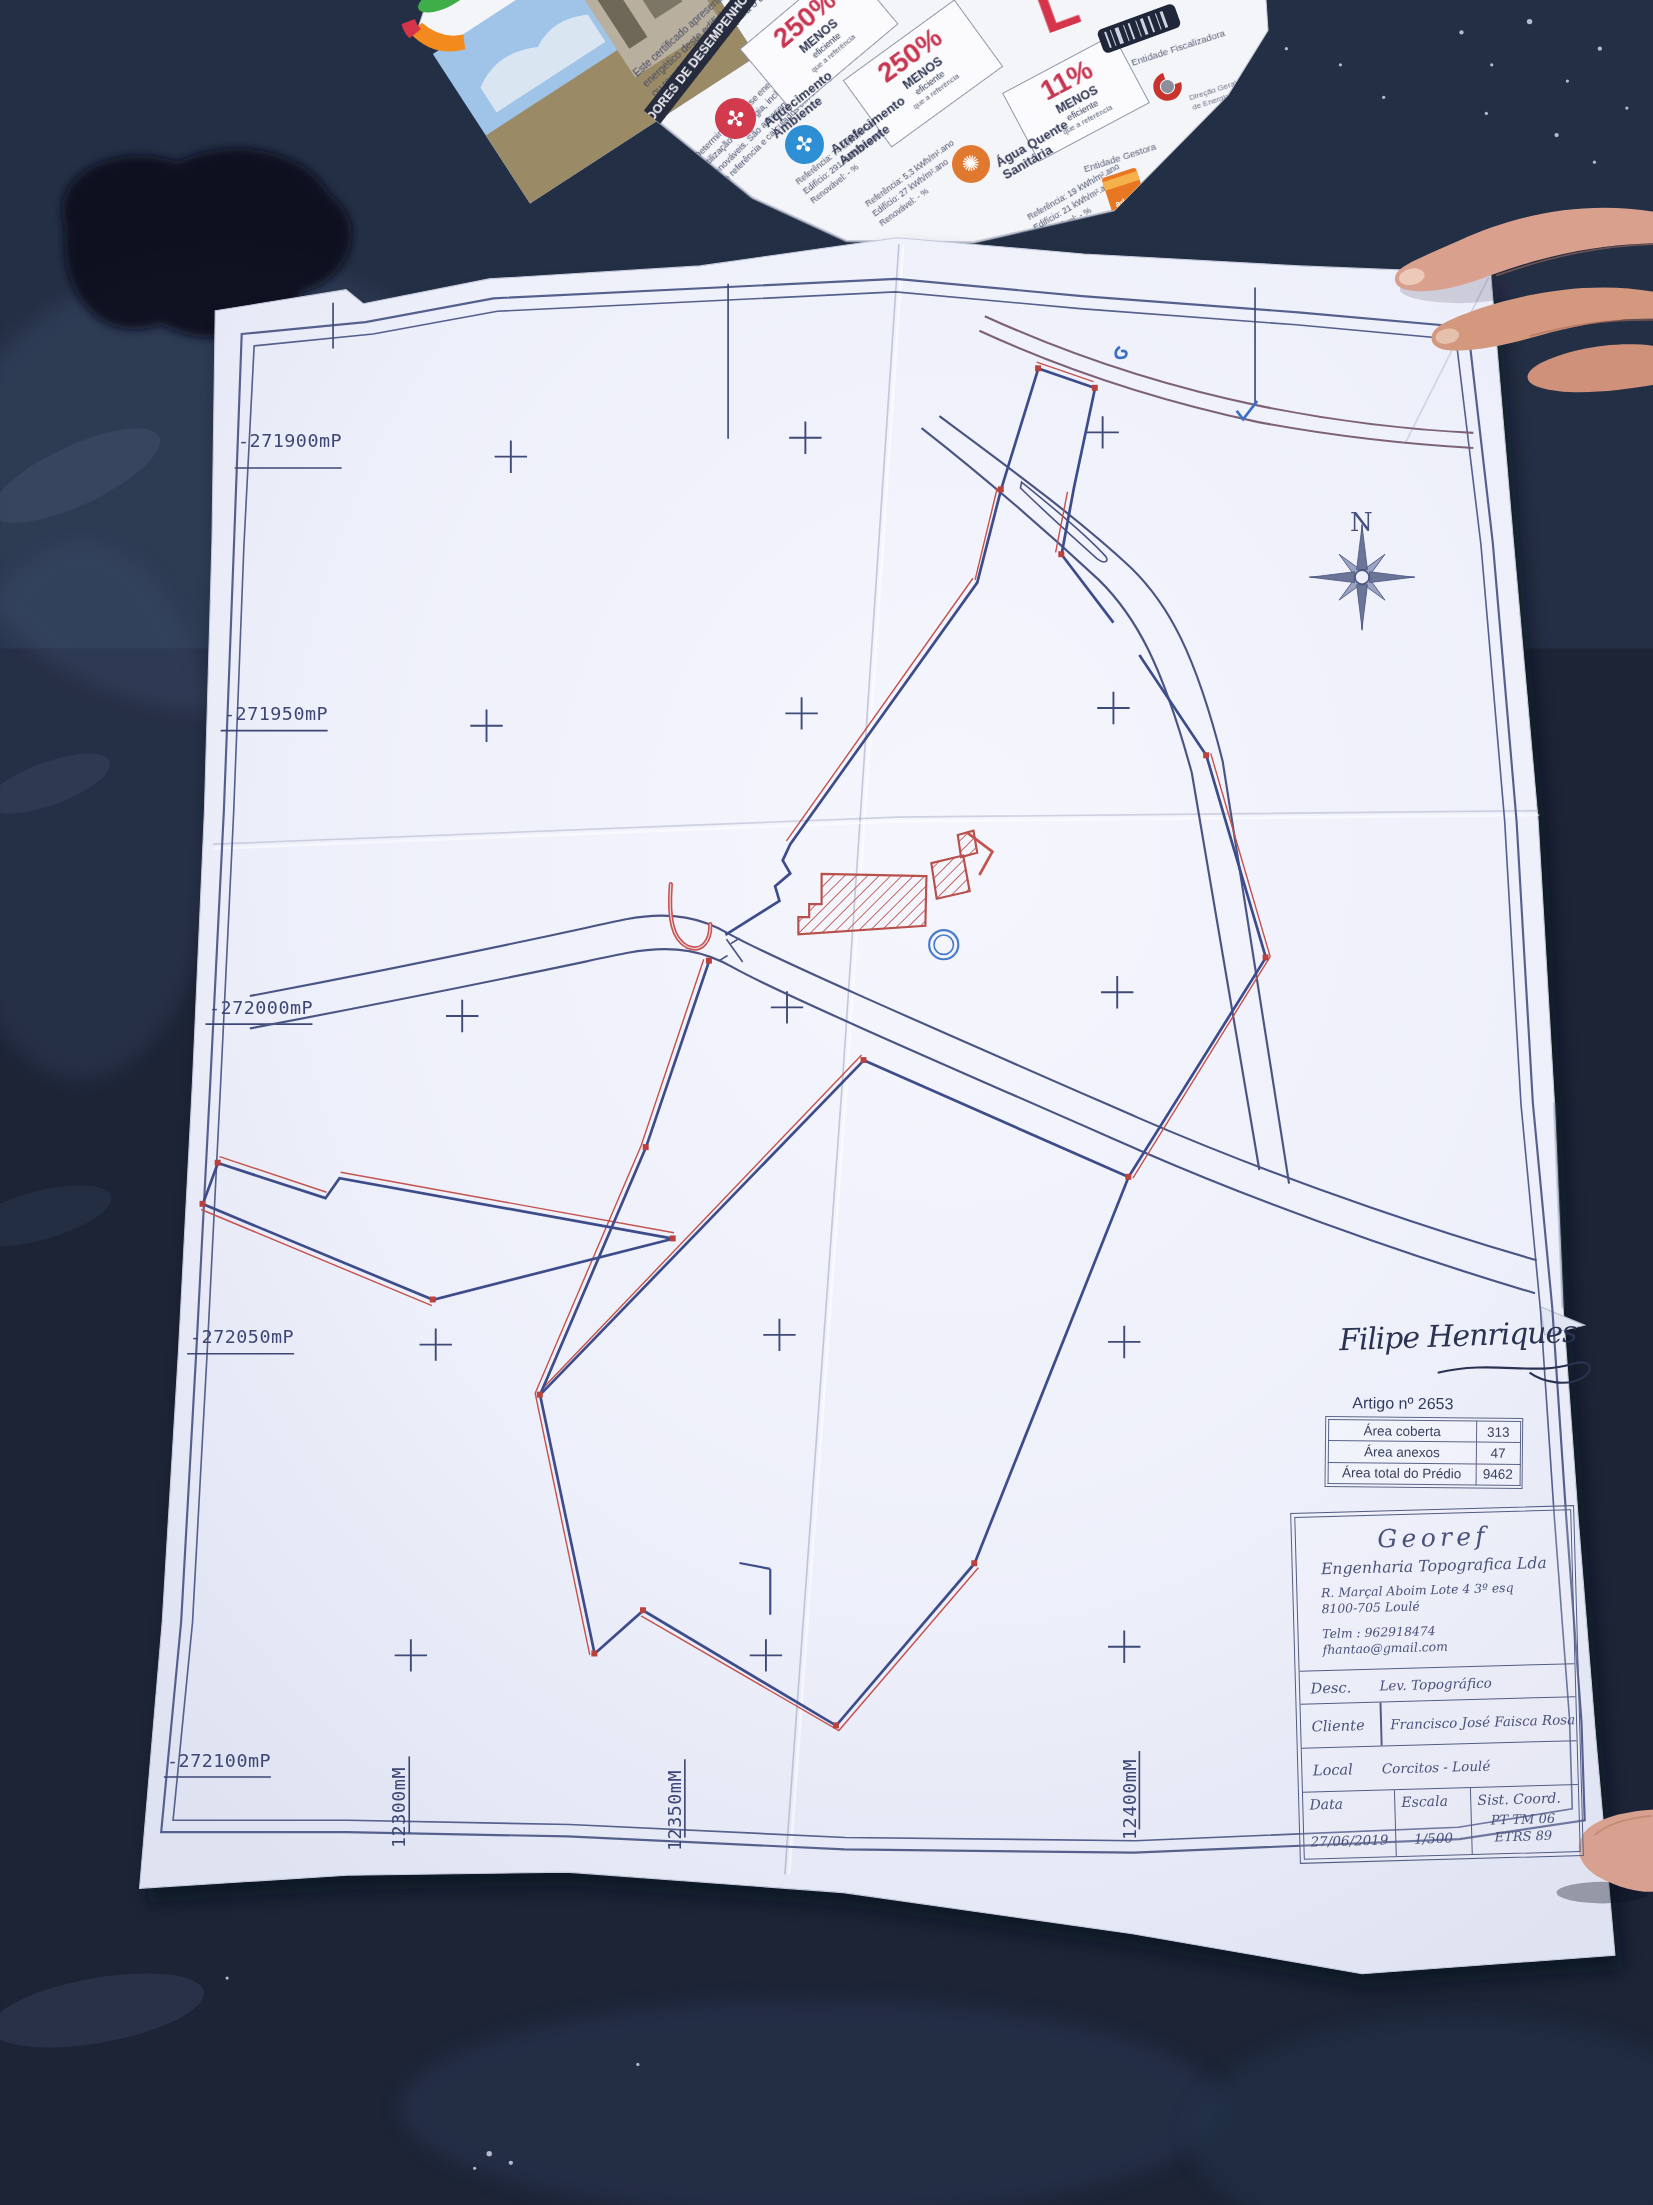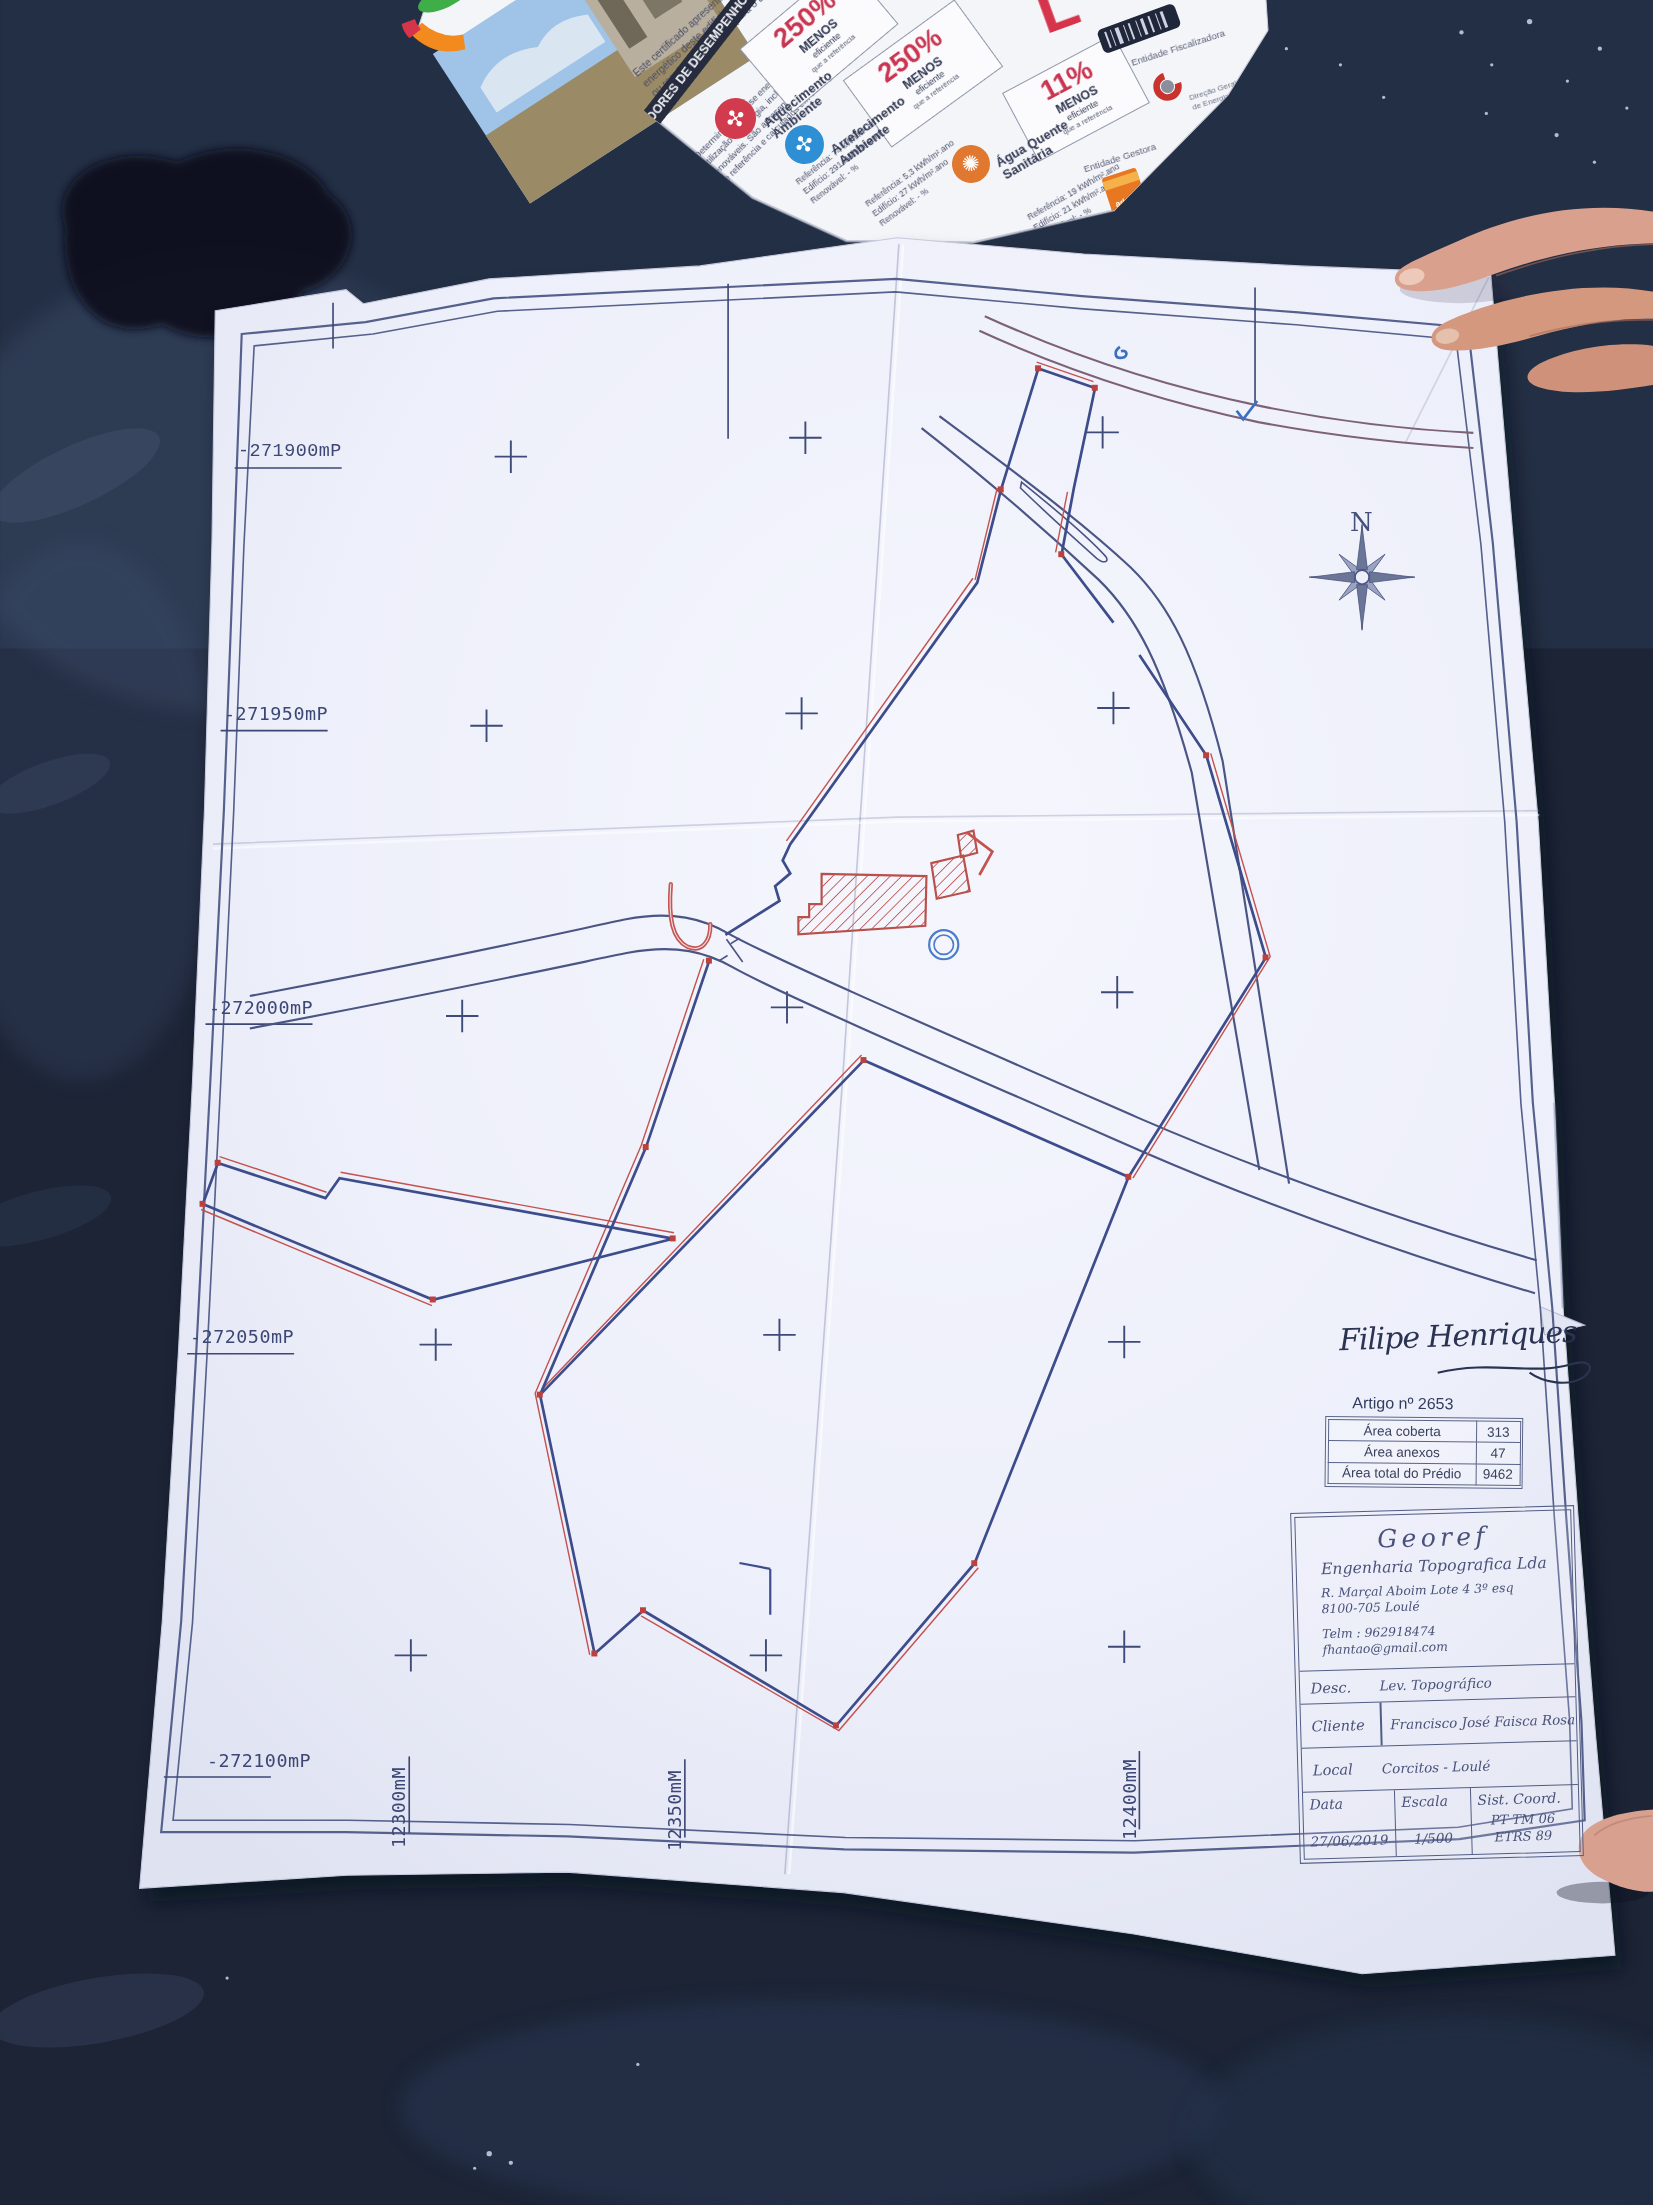--- a/index.html
+++ b/index.html
@@ -398,25 +398,25 @@
   <div class="br-item br-ent" style="left:1082px;top:152px;transform:rotate(-18deg);">Entidade Gestora</div>
   <div class="br-item" style="left:1106px;top:172px;transform:rotate(-18deg);">
     <div class="adene-sq">
       <span class="stripe"></span>
       <span class="txt">adene</span>
     </div>
   </div>
   <div class="br-item br-ent-name" style="left:1150px;top:201px;transform:rotate(-18deg);">Agência para a Energia</div>
 </div>
 
-<div class="abs mono-label" style="left:238px;top:441px;font-family:Liberation Mono, monospace;">-271900mP</div>
+<div class="abs mono-label" style="left:238px;top:430px;">-271900mP</div>
 <div class="abs mono-label" style="left:224px;top:703px;">-271950mP</div>
 <div class="abs mono-label" style="left:209px;top:997px;">-272000mP</div>
 <div class="abs mono-label" style="left:190px;top:1326px;text-align:center;">-272050mP</div>
-<div class="abs mono-label" style="left:167px;top:1750px;margin-left:40px;">-272100mP</div>
+<div class="abs mono-label" style="left:167px;top:1750px;">-272100mP</div>
 
 <div class="abs mono-label vlabel" style="left:351px;top:1789px;">12300mM</div>
 <div class="abs mono-label vlabel" style="left:627px;top:1792px;">12350mM</div>
 <div class="abs mono-label vlabel" style="left:1082px;top:1781px;">12400mM</div>
 
 <div class="abs north-n" style="left:1350px;top:507px;">N</div>
 
 <div class="abs signature" style="left:1339px;top:1318px;">Filipe Henriques</div>
 
 <div class="abs artigo" style="left:1325px;top:1395px;">

